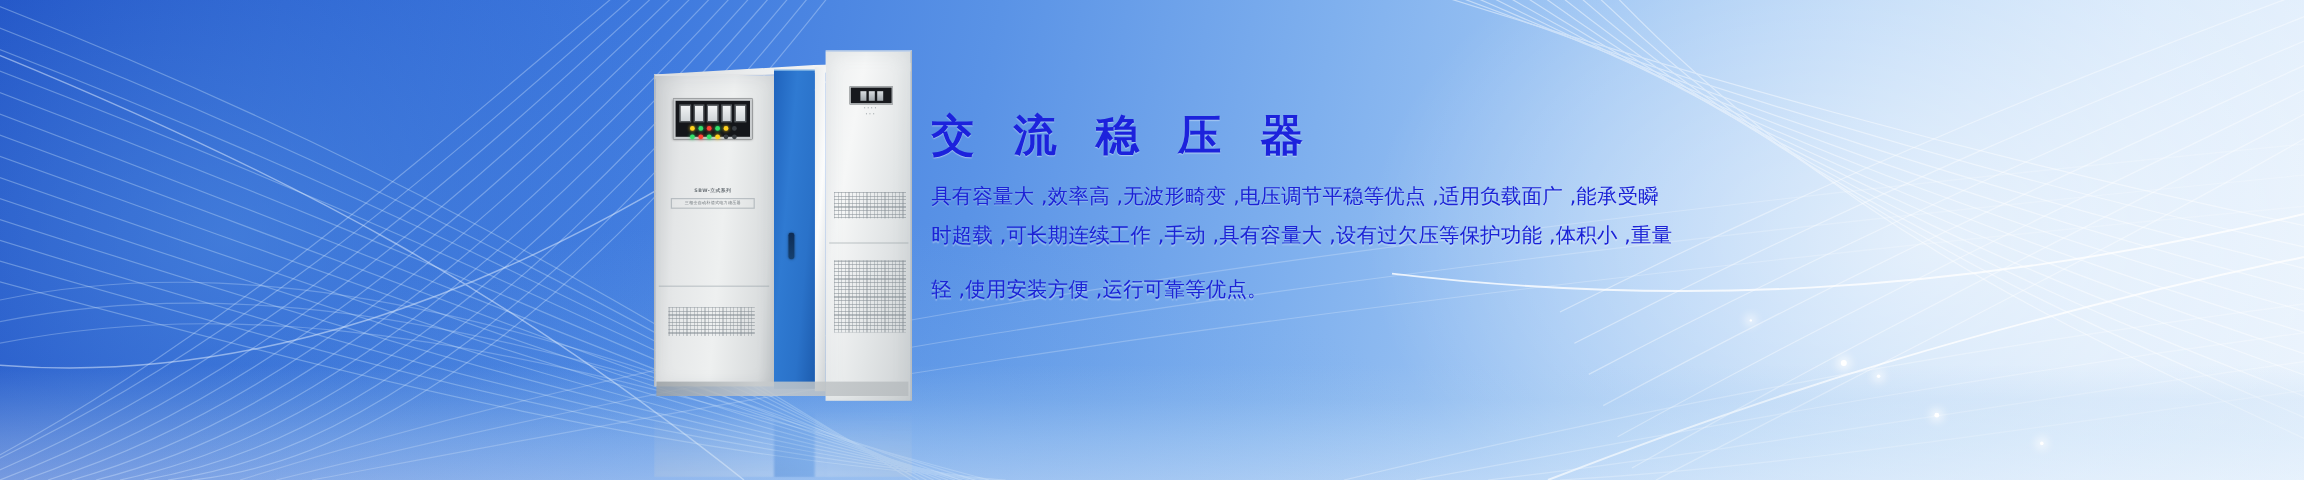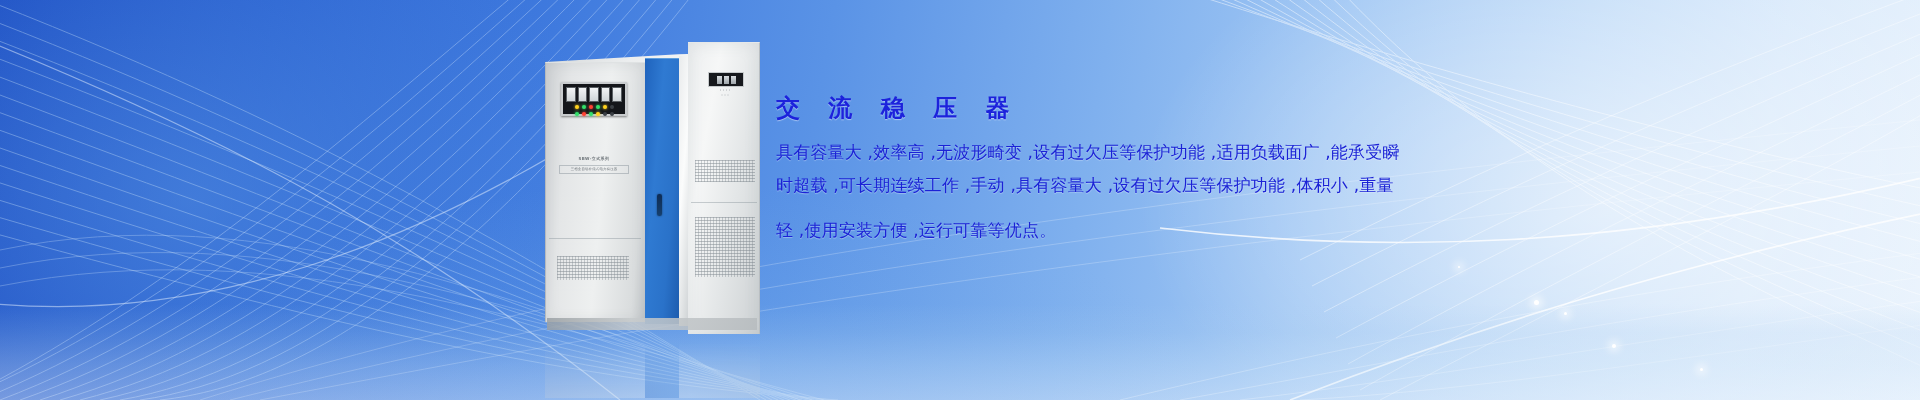--- a/index.html
+++ b/index.html
@@ -257,21 +257,21 @@
     background: linear-gradient(100deg, #eceeef, #cdd1d3); }
 
   
   #copy {
     position: absolute;
     left: 776px;
     top: 96px;
     width: 660px;
   }
   #title {
-    font-size: 24px;
+    font-size: 36px;
     font-weight: 700;
     color: #1c22dc;
     letter-spacing: 10px;
     line-height: 1;
     margin: 0 0 24px 0;
     text-shadow: 0 1px 1px rgba(255,255,255,0.45);
     white-space: nowrap;
   }
   .desc-line {
     font-size: 17px;
@@ -450,18 +450,18 @@
     <div class="display">
       <div class="digit"></div>
       <div class="digit"></div>
       <div class="digit"></div>
     </div>
     <div class="display-label">∙ ∙ ∙ ∙<br>∙ ∙ ∙</div>
   </div>
 
   <div id="copy">
     <h1 id="title">交 流 稳 压 器</h1>
-    <div class="desc-line">具有容量大 ,效率高 ,无波形畸变 ,设有过欠压等保护功能 ,适用负载面广 ,能承受瞬</div>
+    <div class="desc-line">具有容量大 ,效率高 ,无波形畸变 ,电压调节平稳等优点 ,适用负载面广 ,能承受瞬</div>
     <div class="desc-line">时超载 ,可长期连续工作 ,手动 ,具有容量大 ,设有过欠压等保护功能 ,体积小 ,重量</div>
     <div class="desc-line">轻 ,使用安装方便 ,运行可靠等优点。</div>
   </div>
 
 </div>
 
 </body></html>

